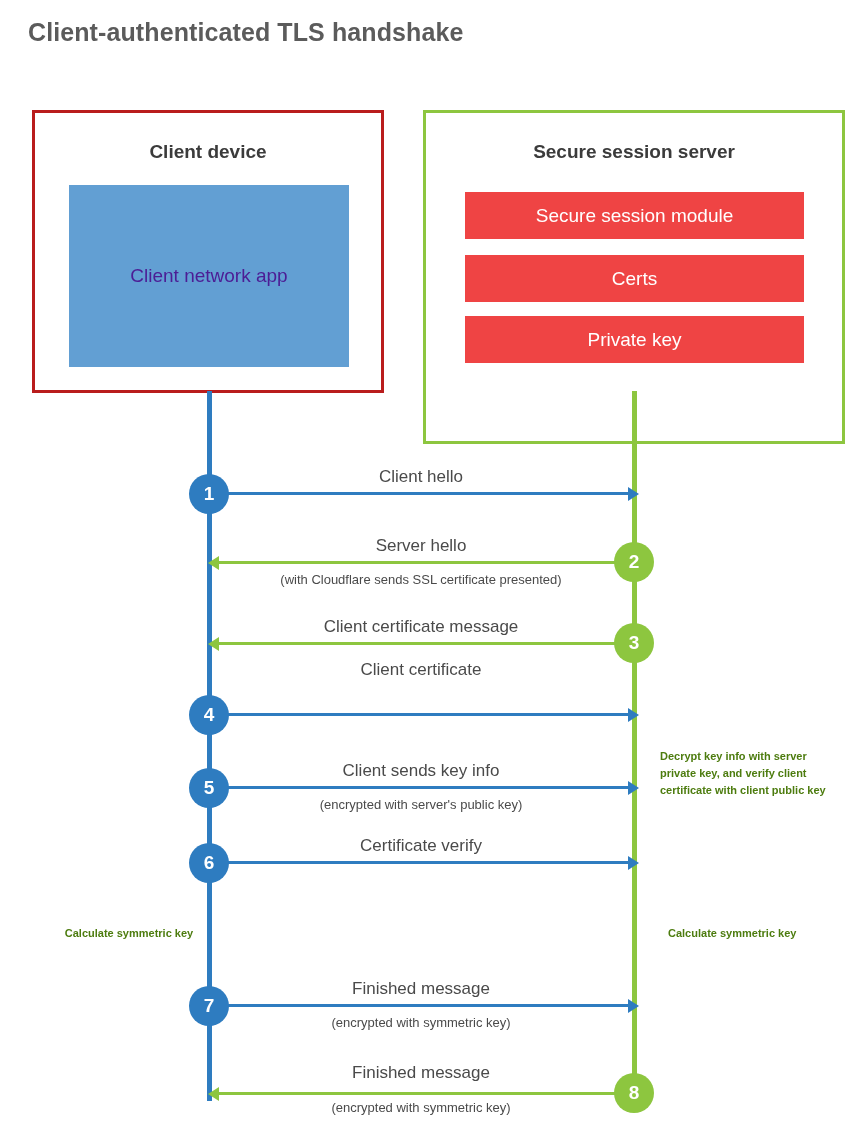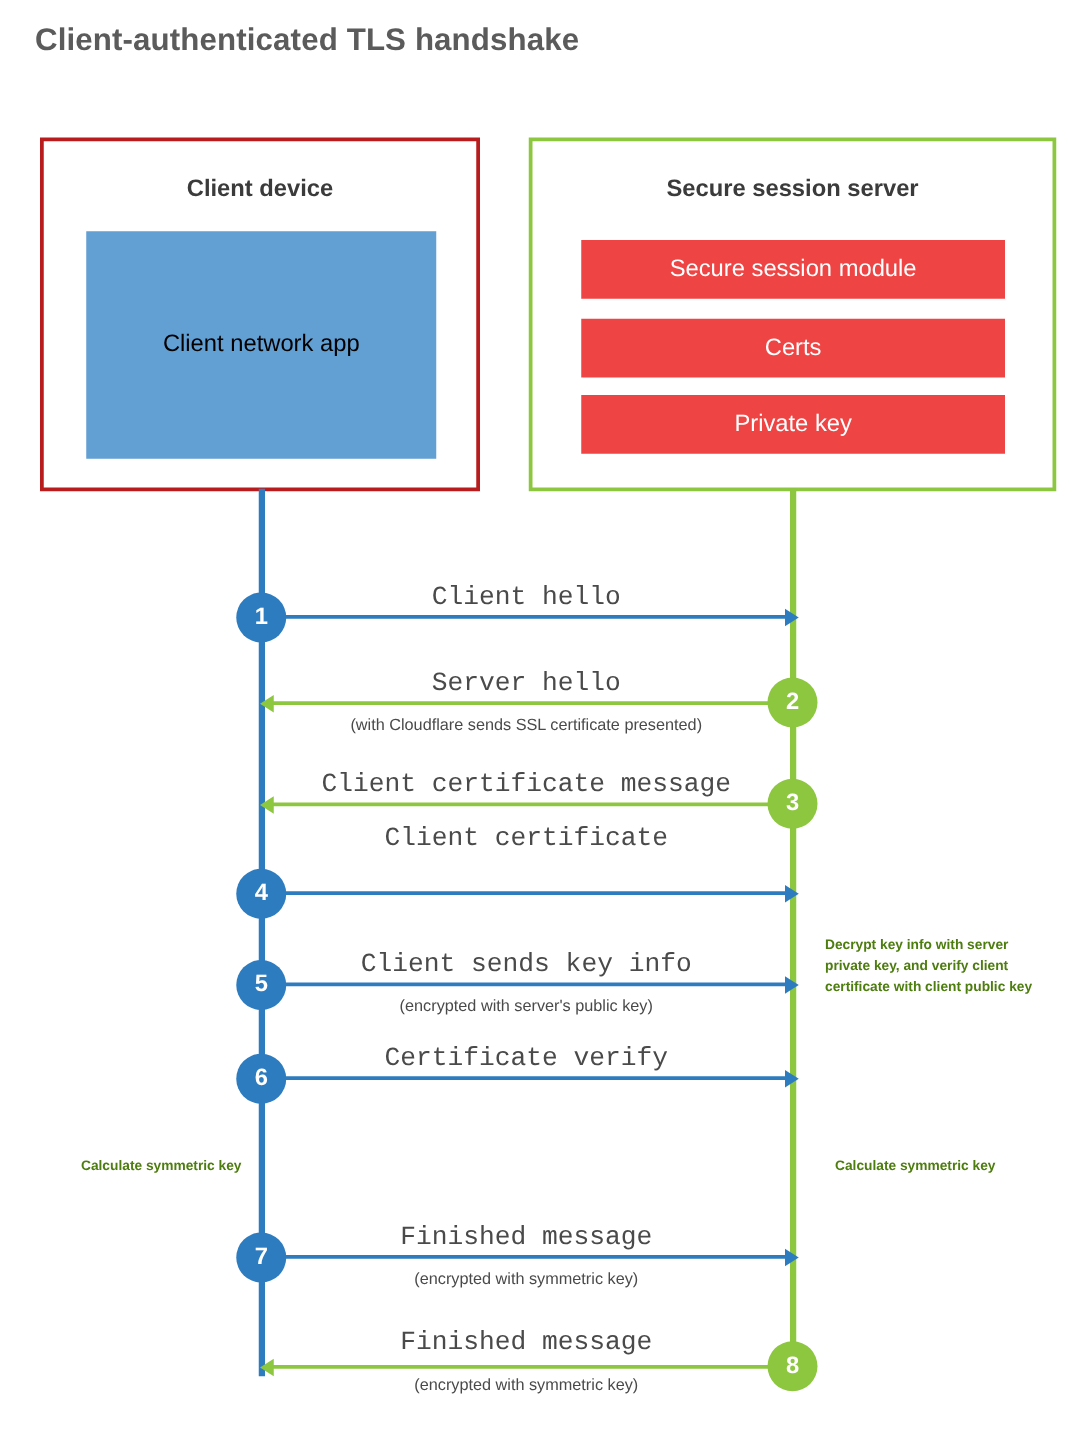--- a/index.html
+++ b/index.html
@@ -41,21 +41,21 @@
     left: 32px;
     top: 110px;
     width: 352px;
     height: 283px;
     border: 3px solid #b91c1c;
   }
   #server-box {
     left: 423px;
     top: 110px;
     width: 422px;
-    height: 283px;
+    height: 334px;
     border: 3px solid #8DC63F;
   }
   .entity-title {
     position: absolute;
     left: 0;
     right: 0;
     top: 28px;
     text-align: center;
     font-size: 19px;
     font-weight: bold;
@@ -68,21 +68,21 @@
     left: 34px;
     top: 72px;
     width: 280px;
     height: 182px;
     background: #629FD3;
     display: flex;
     align-items: center;
     justify-content: center;
   }
   #client-app-block .block-label {
-    color: #000000;
+    color: #4c1d95;
     font-size: 19px;
     line-height: 26px;
     text-align: center;
     padding: 0 10px;
   }
 
   .server-block {
     position: absolute;
     left: 39px;
     width: 339px;
@@ -160,22 +160,21 @@
   }
 
   
   .msg-label {
     position: absolute;
     text-align: center;
     color: #4a4a4a;
     white-space: nowrap;
   }
   .msg-label.primary {
-    font-size: 21px;
-    font-family: Liberation Mono, monospace;
+    font-size: 17px;
   }
   .msg-label.secondary {
     font-size: 13px;
   }
 
   
   .side-note {
     position: absolute;
     color: #4d7c0f;
     font-size: 11px;

